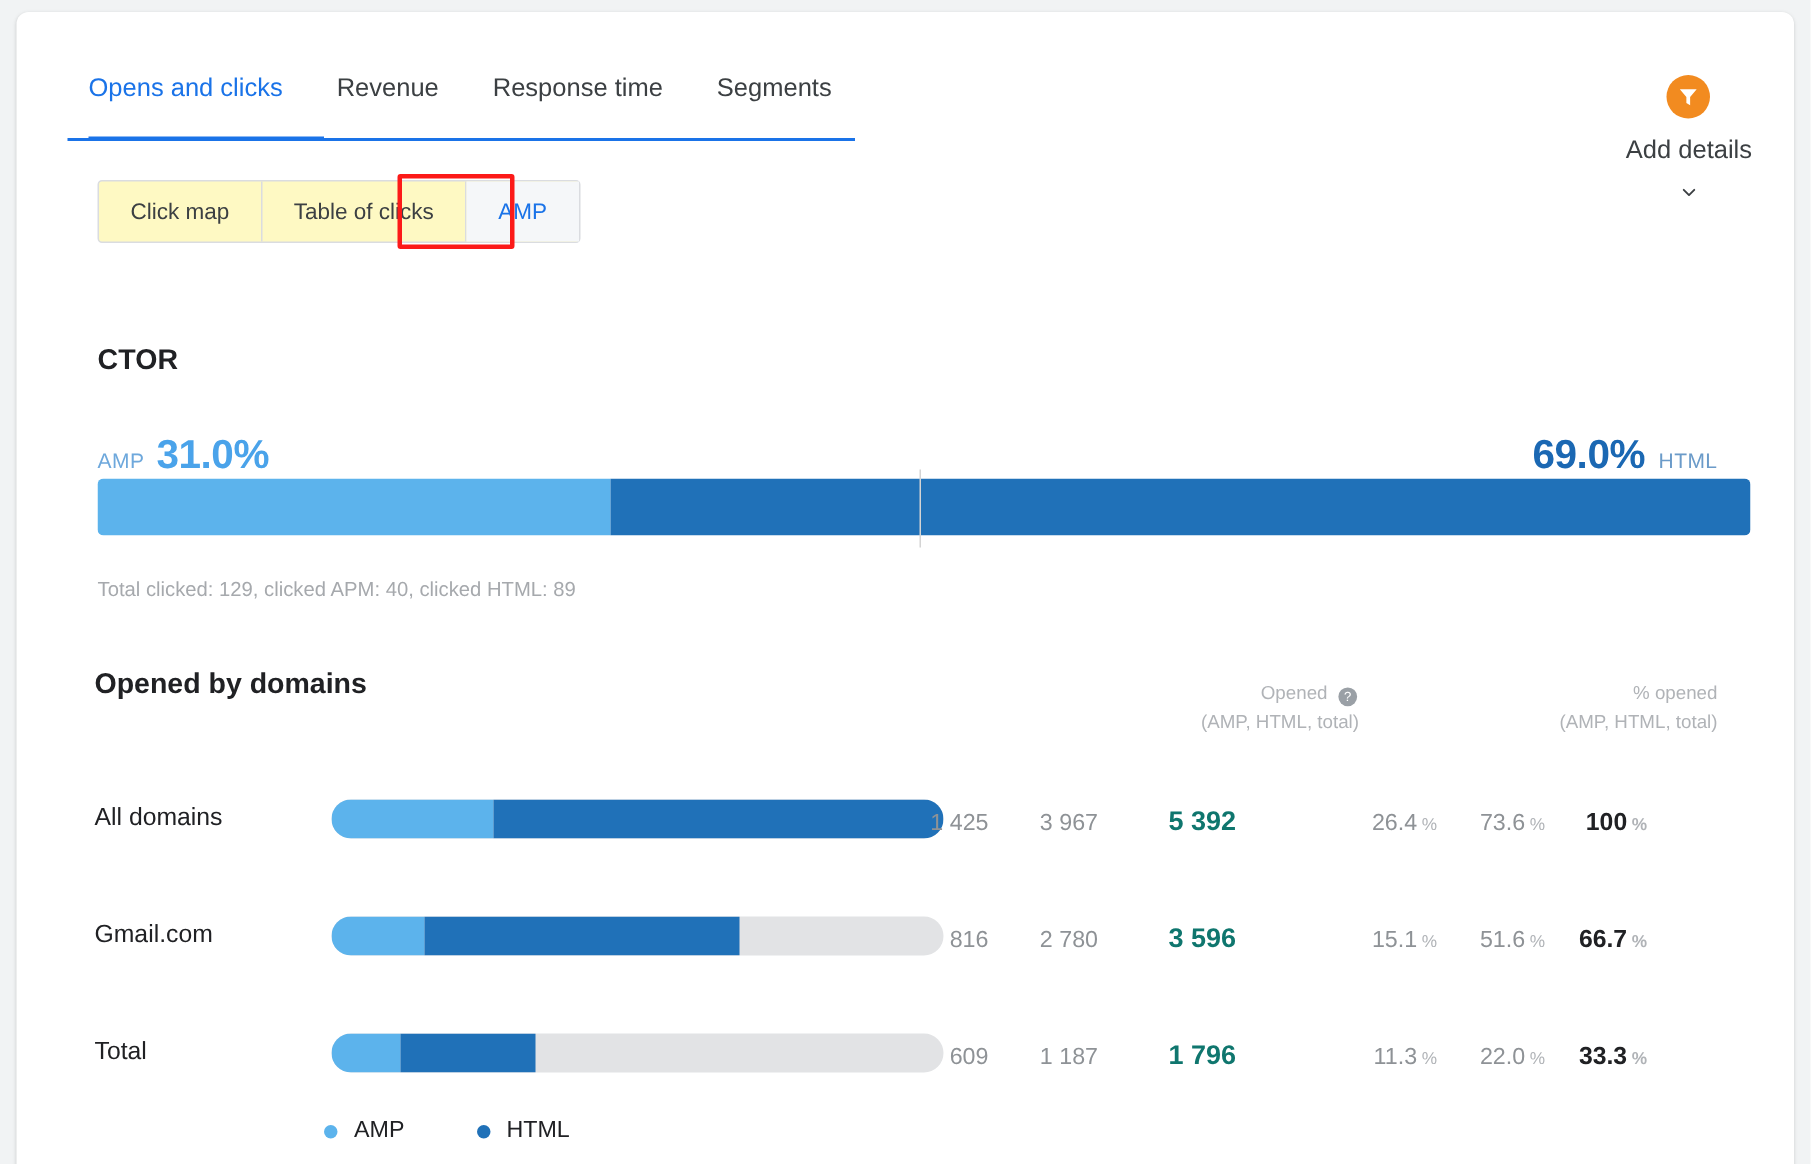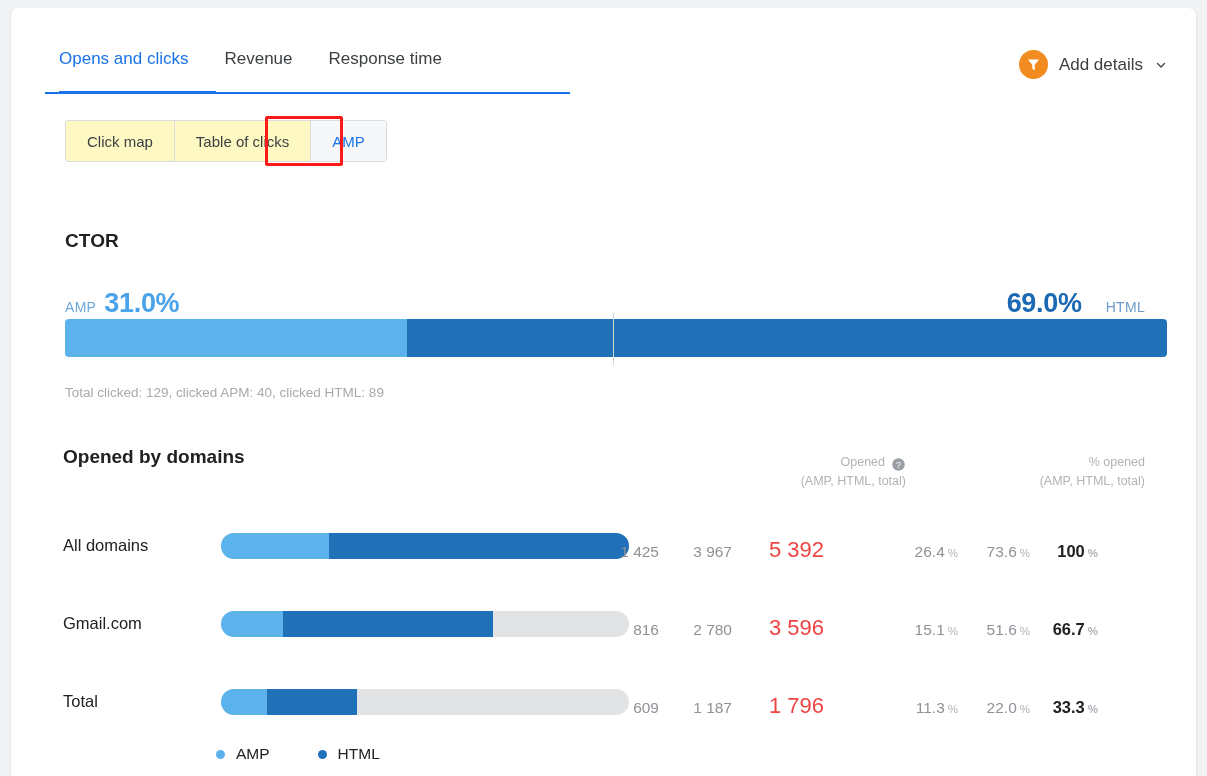--- a/index.html
+++ b/index.html
@@ -58,20 +58,21 @@
 
   
   .add-details {
     position: absolute;
     right: 28px;
     top: 42px;
     display: flex;
     align-items: center;
     gap: 11px;
     cursor: pointer;
+    flex-direction: column;
   }
   .funnel-badge {
     width: 29px;
     height: 29px;
     border-radius: 50%;
     background: #f28b20;
     display: flex;
     align-items: center;
     justify-content: center;
   }
@@ -139,21 +140,21 @@
     display: flex;
     align-items: baseline;
     gap: 8px;
   }
   .ctor-right {
     position: absolute;
     right: 51px;
     top: 280px;
     display: flex;
     align-items: baseline;
-    gap: 24px;
+    gap: 9px;
     justify-content: space-between;
   }
   .ctor-tag {
     font-size: 14px;
     color: #6ea8dc;
     letter-spacing: 0.3px;
   }
   .ctor-tag.html { color: #6b9bc9; }
   .ctor-big {
     font-size: 27px;
@@ -263,23 +264,23 @@
   .n {
     font-size: 15.5px;
     color: #8e9296;
     text-align: right;
     white-space: nowrap;
   }
   .n.w-amp { width: 70px; }
   .n.w-html { width: 73px; }
   .n.total {
     width: 92px;
-    font-weight: normal;
-    color: #ef4444;
-    font-size: 22px;
+    font-weight: bold;
+    color: #0f766e;
+    font-size: 18px;
   }
   .n.gap { width: 62px; }
   .n.p-amp { width: 72px; }
   .n.p-html { width: 72px; }
   .n.p-total {
     width: 68px;
     font-weight: bold;
     color: #202124;
     font-size: 16.5px;
   }
@@ -317,20 +318,21 @@
 </head>
 <body>
 
 <div class="card">
 
   <div class="tabbar">
     <div class="tabs">
       <div class="tab active">Opens and clicks</div>
       <div class="tab">Revenue</div>
       <div class="tab">Response time</div>
+      <div class="tab">Segments</div>
     </div>
     <div class="tab-underline"></div>
   </div>
 
   <div class="add-details">
     <span class="funnel-badge">
       <svg width="15" height="15" viewBox="0 0 24 24" aria-hidden="true">
         <path d="M3 4h18l-7 8.2V21l-4-2.4v-6.4z" fill="#ffffff"></path>
       </svg>
     </span>

